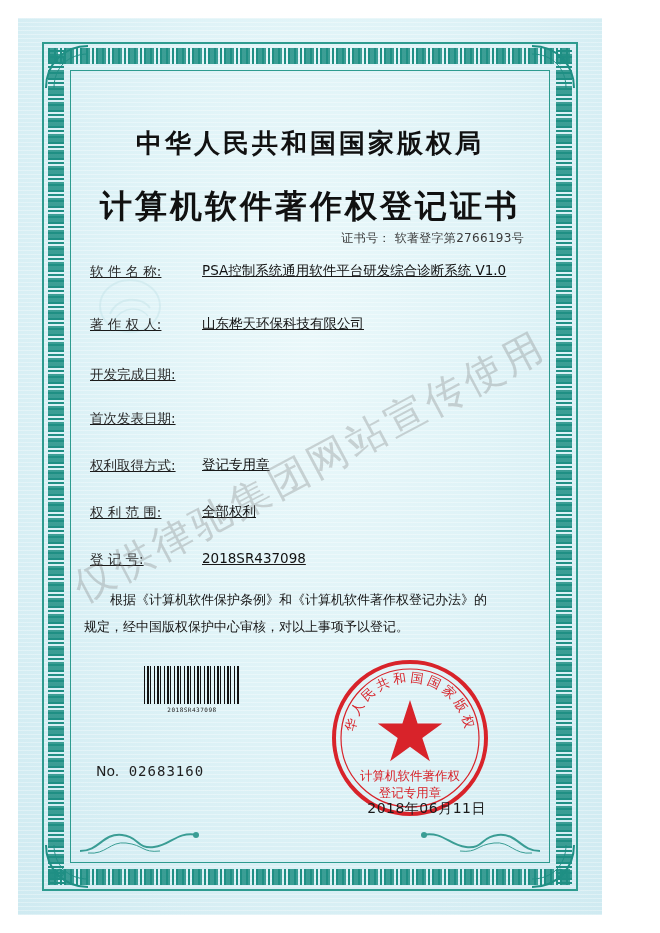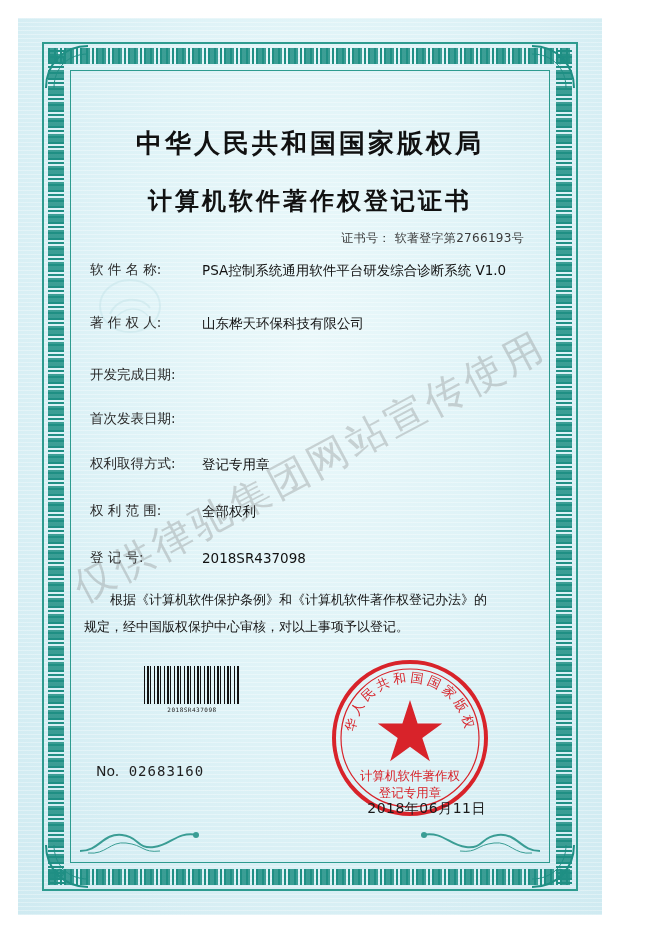--- a/index.html
+++ b/index.html
@@ -146,21 +146,21 @@
     font-family: "DejaVu Sans", "Liberation Sans", sans-serif;
     font-size: 26px;
     font-weight: bold;
     letter-spacing: 3px;
     color: #111111;
     margin-top: 48px;
   }
   .title-sub {
     text-align: center;
     font-family: "DejaVu Sans", "Liberation Sans", sans-serif;
-    font-size: 24px;
+    font-size: 32px;
     font-weight: bold;
     letter-spacing: 3px;
     color: #111111;
     margin-top: 24px;
   }
 
   .cert-no {
     position: absolute;
     right: 18px;
     top: 152px;
@@ -171,25 +171,26 @@
   }
 
   .fields {
     position: absolute;
     left: 12px;
     right: 12px;
     top: 182px;
   }
   .field-row {
     display: flex;
-    align-items: center;
+    align-items: flex-end;
     margin-bottom: 18px;
     font-size: 13.5px;
     color: #1a1a1a;
     font-family: "DejaVu Sans", "Liberation Sans", sans-serif;
+    text-decoration: underline;
   }
   .field-label {
     width: 112px;
     flex: 0 0 112px;
     color: #2b2b2b;
     letter-spacing: 0px;
     white-space: nowrap;
   }
   .field-label.spread {
     display: flex;

